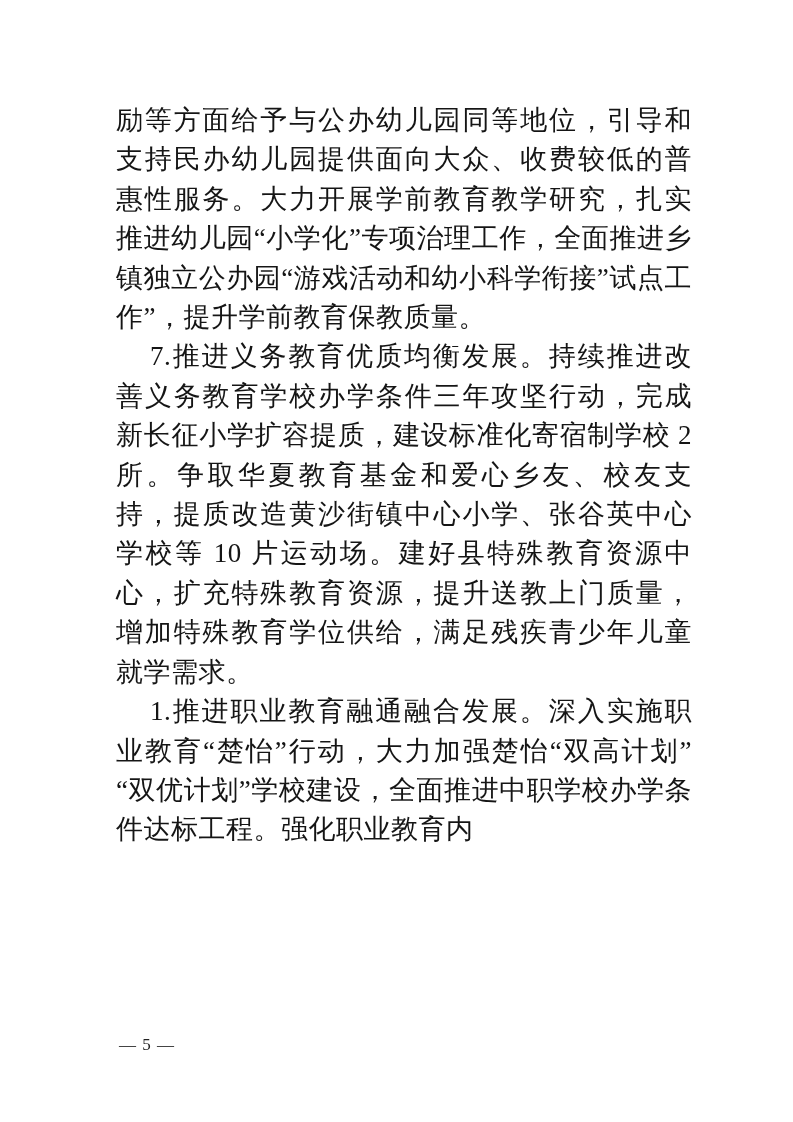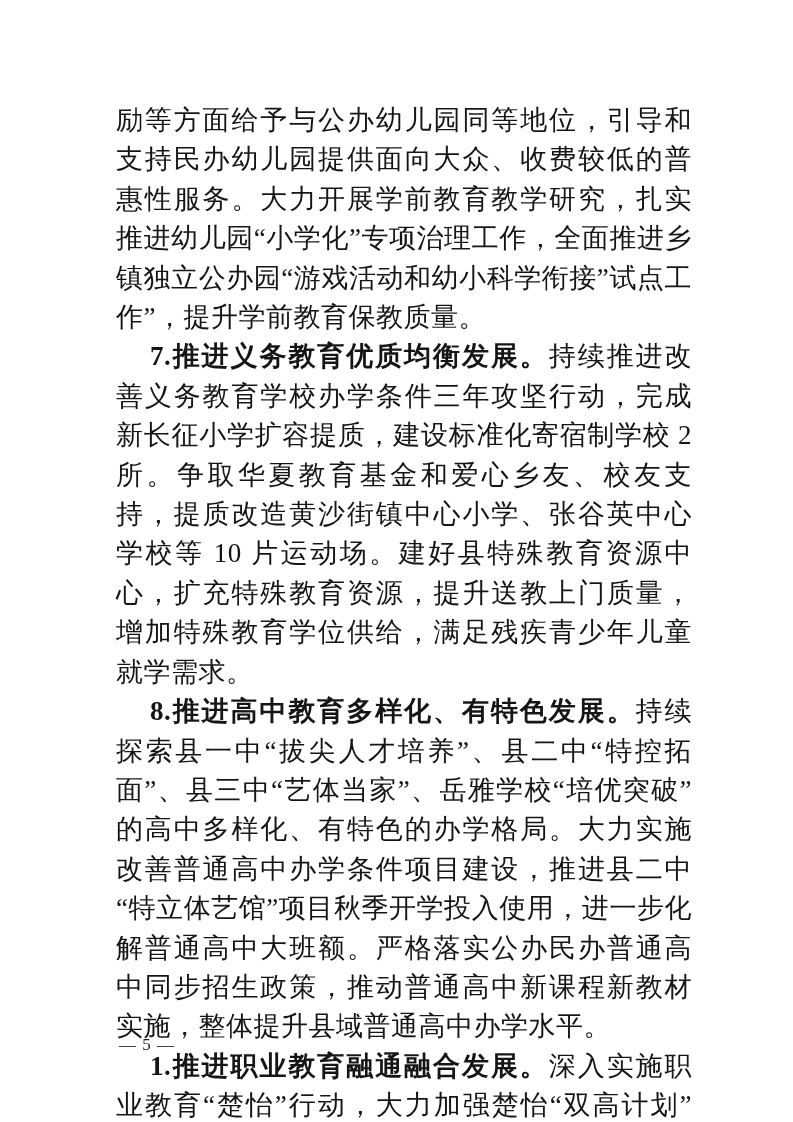--- a/index.html
+++ b/index.html
@@ -29,41 +29,40 @@
     line-height: 39.4px;
     text-align: justify;
     text-align-last: left;
     letter-spacing: 0.5px;
     word-break: break-all;
   }
   .para.indent {
     text-indent: 34px;
   }
   .lead {
-    font-weight: 700;
+    font-weight: 400;
   }
   .footer {
     position: absolute;
     left: 119px;
     top: 1035px;
     font-size: 17px;
     letter-spacing: 1px;
     color: #222222;
   }
 </style>
 </head>
 <body>
 
 <div class="page">
   <div class="content">
 
     <p class="para"><span class="body-text">励等方面给予与公办幼儿园同等地位，引导和支持民办幼儿园提供面向大众、收费较低的普惠性服务。大力开展学前教育教学研究，扎实推进幼儿园“小学化”专项治理工作，全面推进乡镇独立公办园“游戏活动和幼小科学衔接”试点工作”，提升学前教育保教质量。</span></p>
 
     <p class="para indent"><span class="lead">7.推进义务教育优质均衡发展。</span><span class="body-text">持续推进改善义务教育学校办学条件三年攻坚行动，完成新长征小学扩容提质，建设标准化寄宿制学校 2 所。争取华夏教育基金和爱心乡友、校友支持，提质改造黄沙街镇中心小学、张谷英中心学校等 10 片运动场。建好县特殊教育资源中心，扩充特殊教育资源，提升送教上门质量，增加特殊教育学位供给，满足残疾青少年儿童就学需求。</span></p>
 
-    <p class="para indent"><span class="lead">8.推进高中教育多样化、有特色发展。</span><span class="body-text">持续探索县一中“拔尖人才培养”、县二中“特控拓面”、县三中“艺体当家”、岳雅学校“培优突破”的高中多样化、有特色的办学格局。大力实施改善普通高中办学条件项目建设，推进县二中“特立体艺馆”项目秋季开学投入使用，进一步化解普通高中大班额。严格落实公办民办普通高中同步招生政策，推动普通高中新课程新教材实施，整体提升县域普通高中办学水平。</span></p>
 
     <p class="para indent"><span class="lead">1.推进职业教育融通融合发展。</span><span class="body-text">深入实施职业教育“楚怡”行动，大力加强楚怡“双高计划” “双优计划”学校建设，全面推进中职学校办学条件达标工程。强化职业教育内</span></p>
 
   </div>
 
   <div class="footer">— 5 —</div>
 </div>
 
 </body></html>

